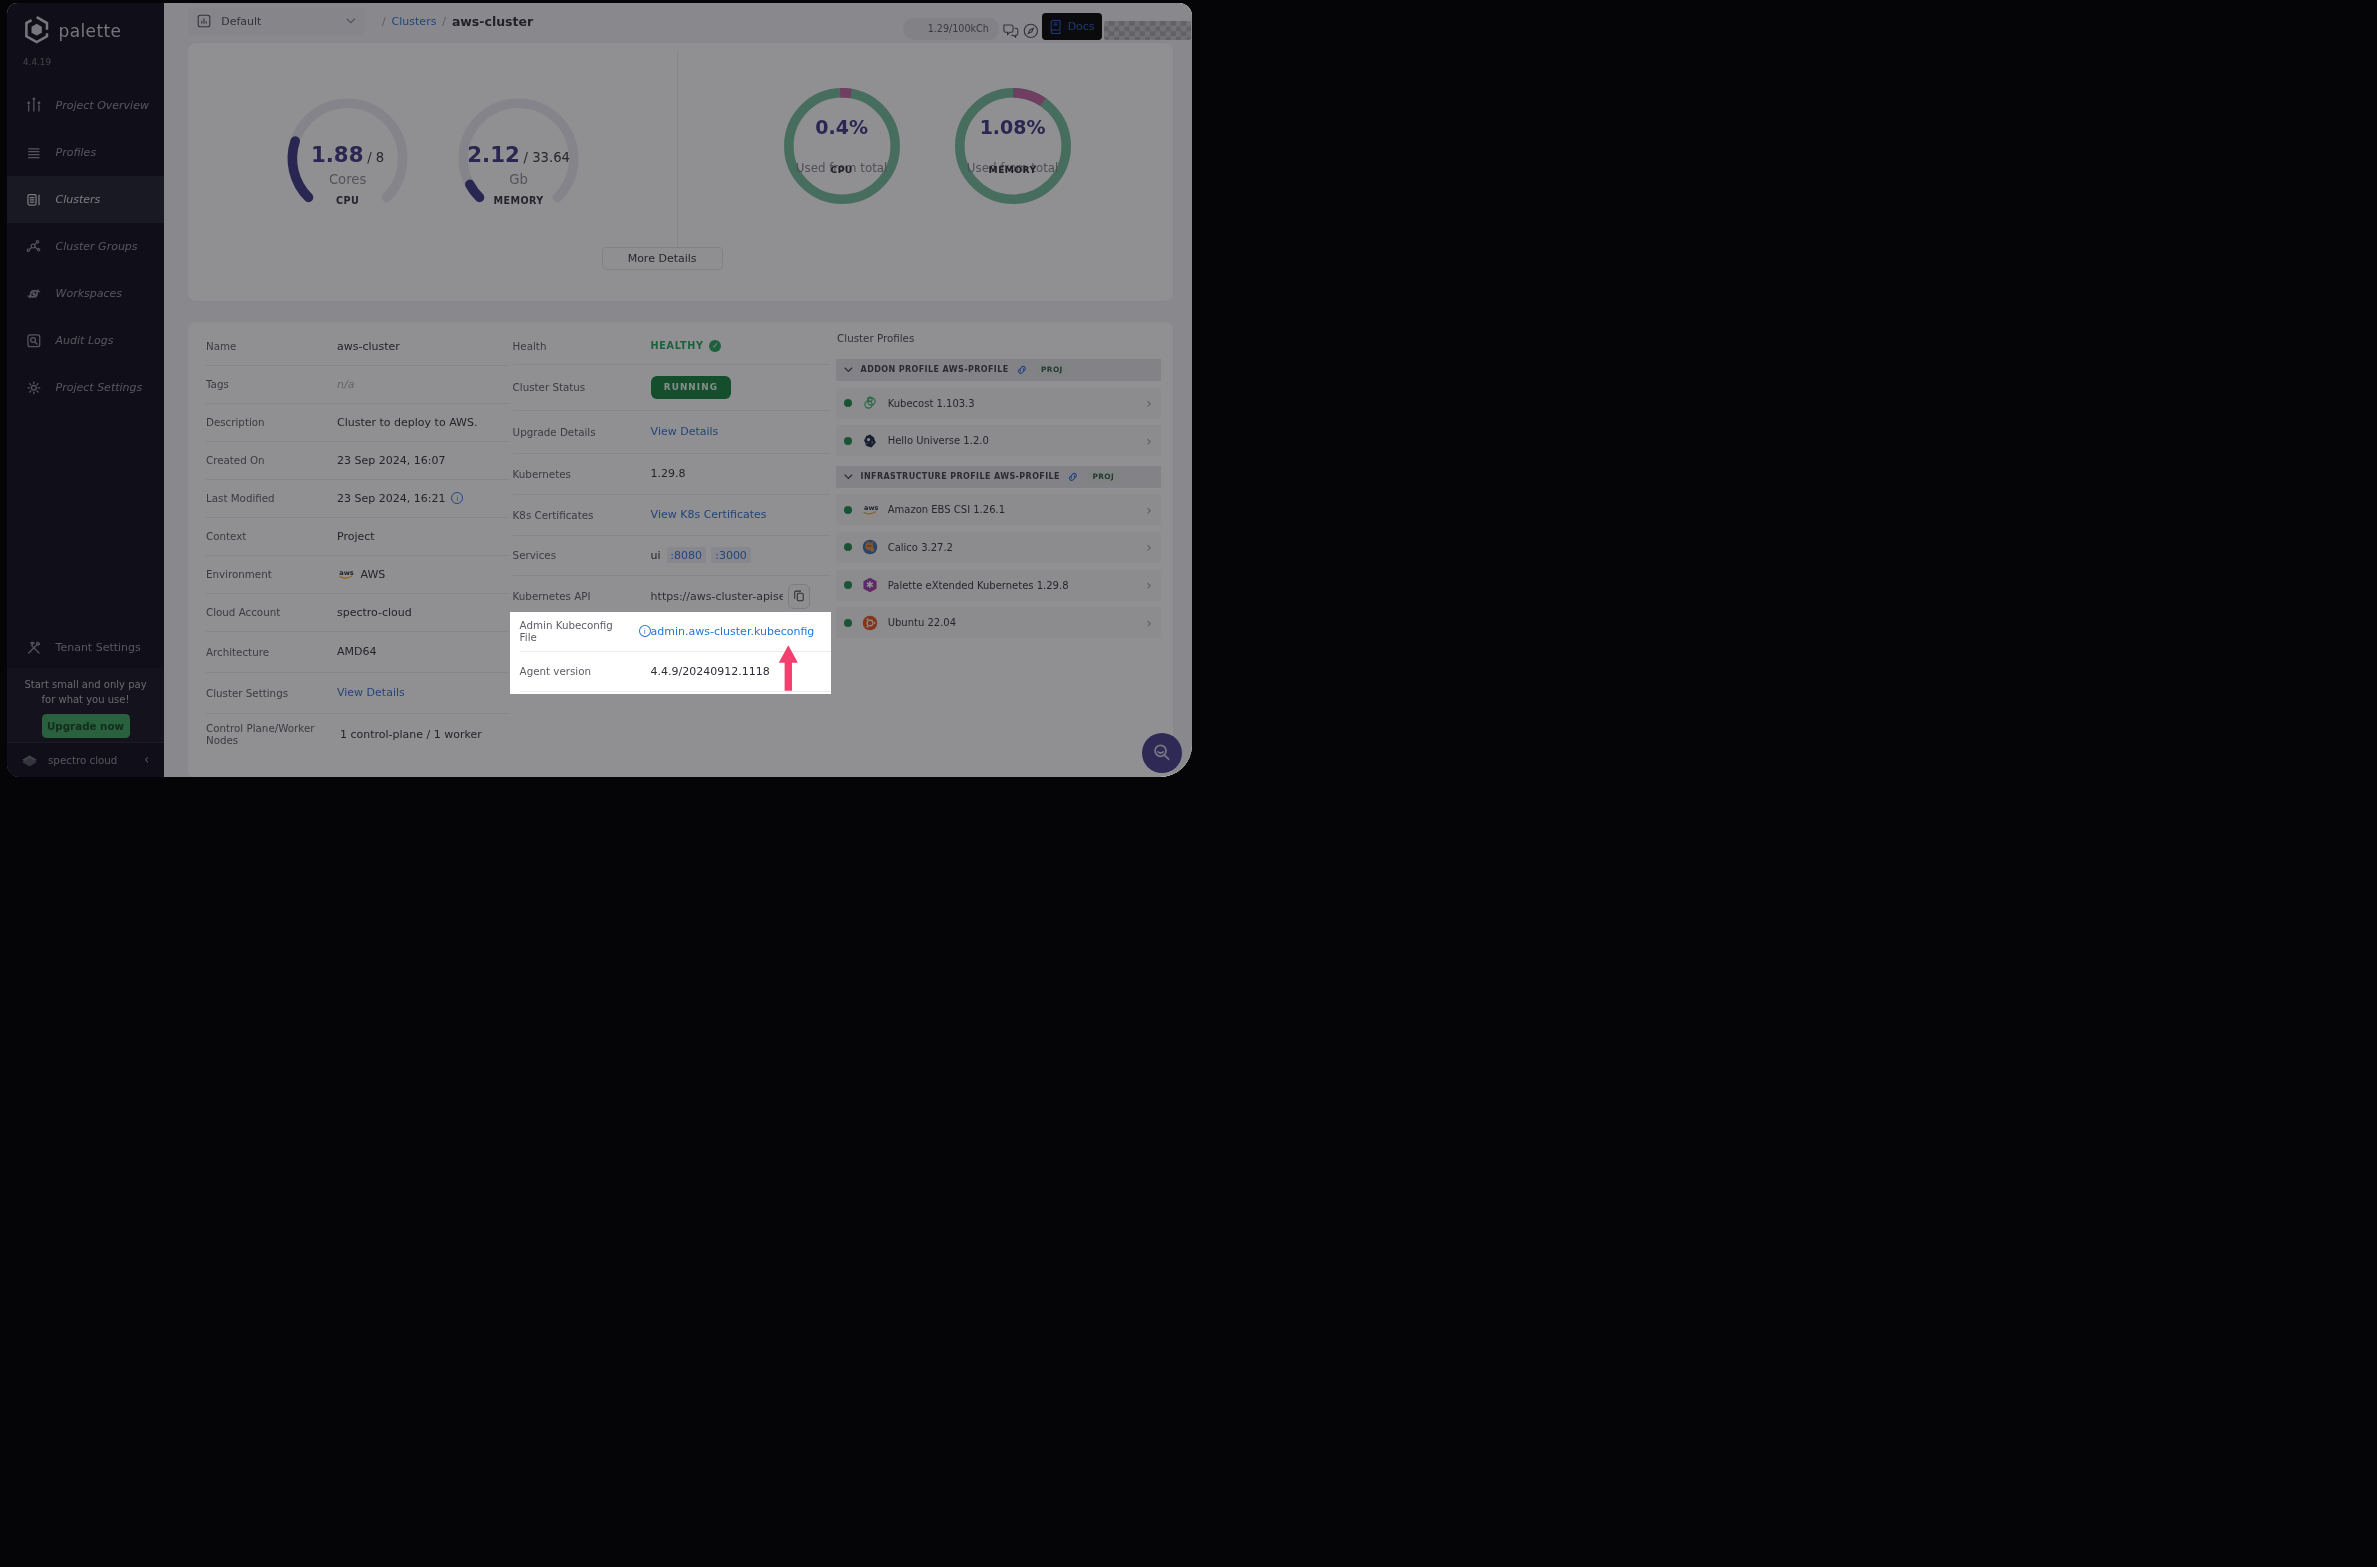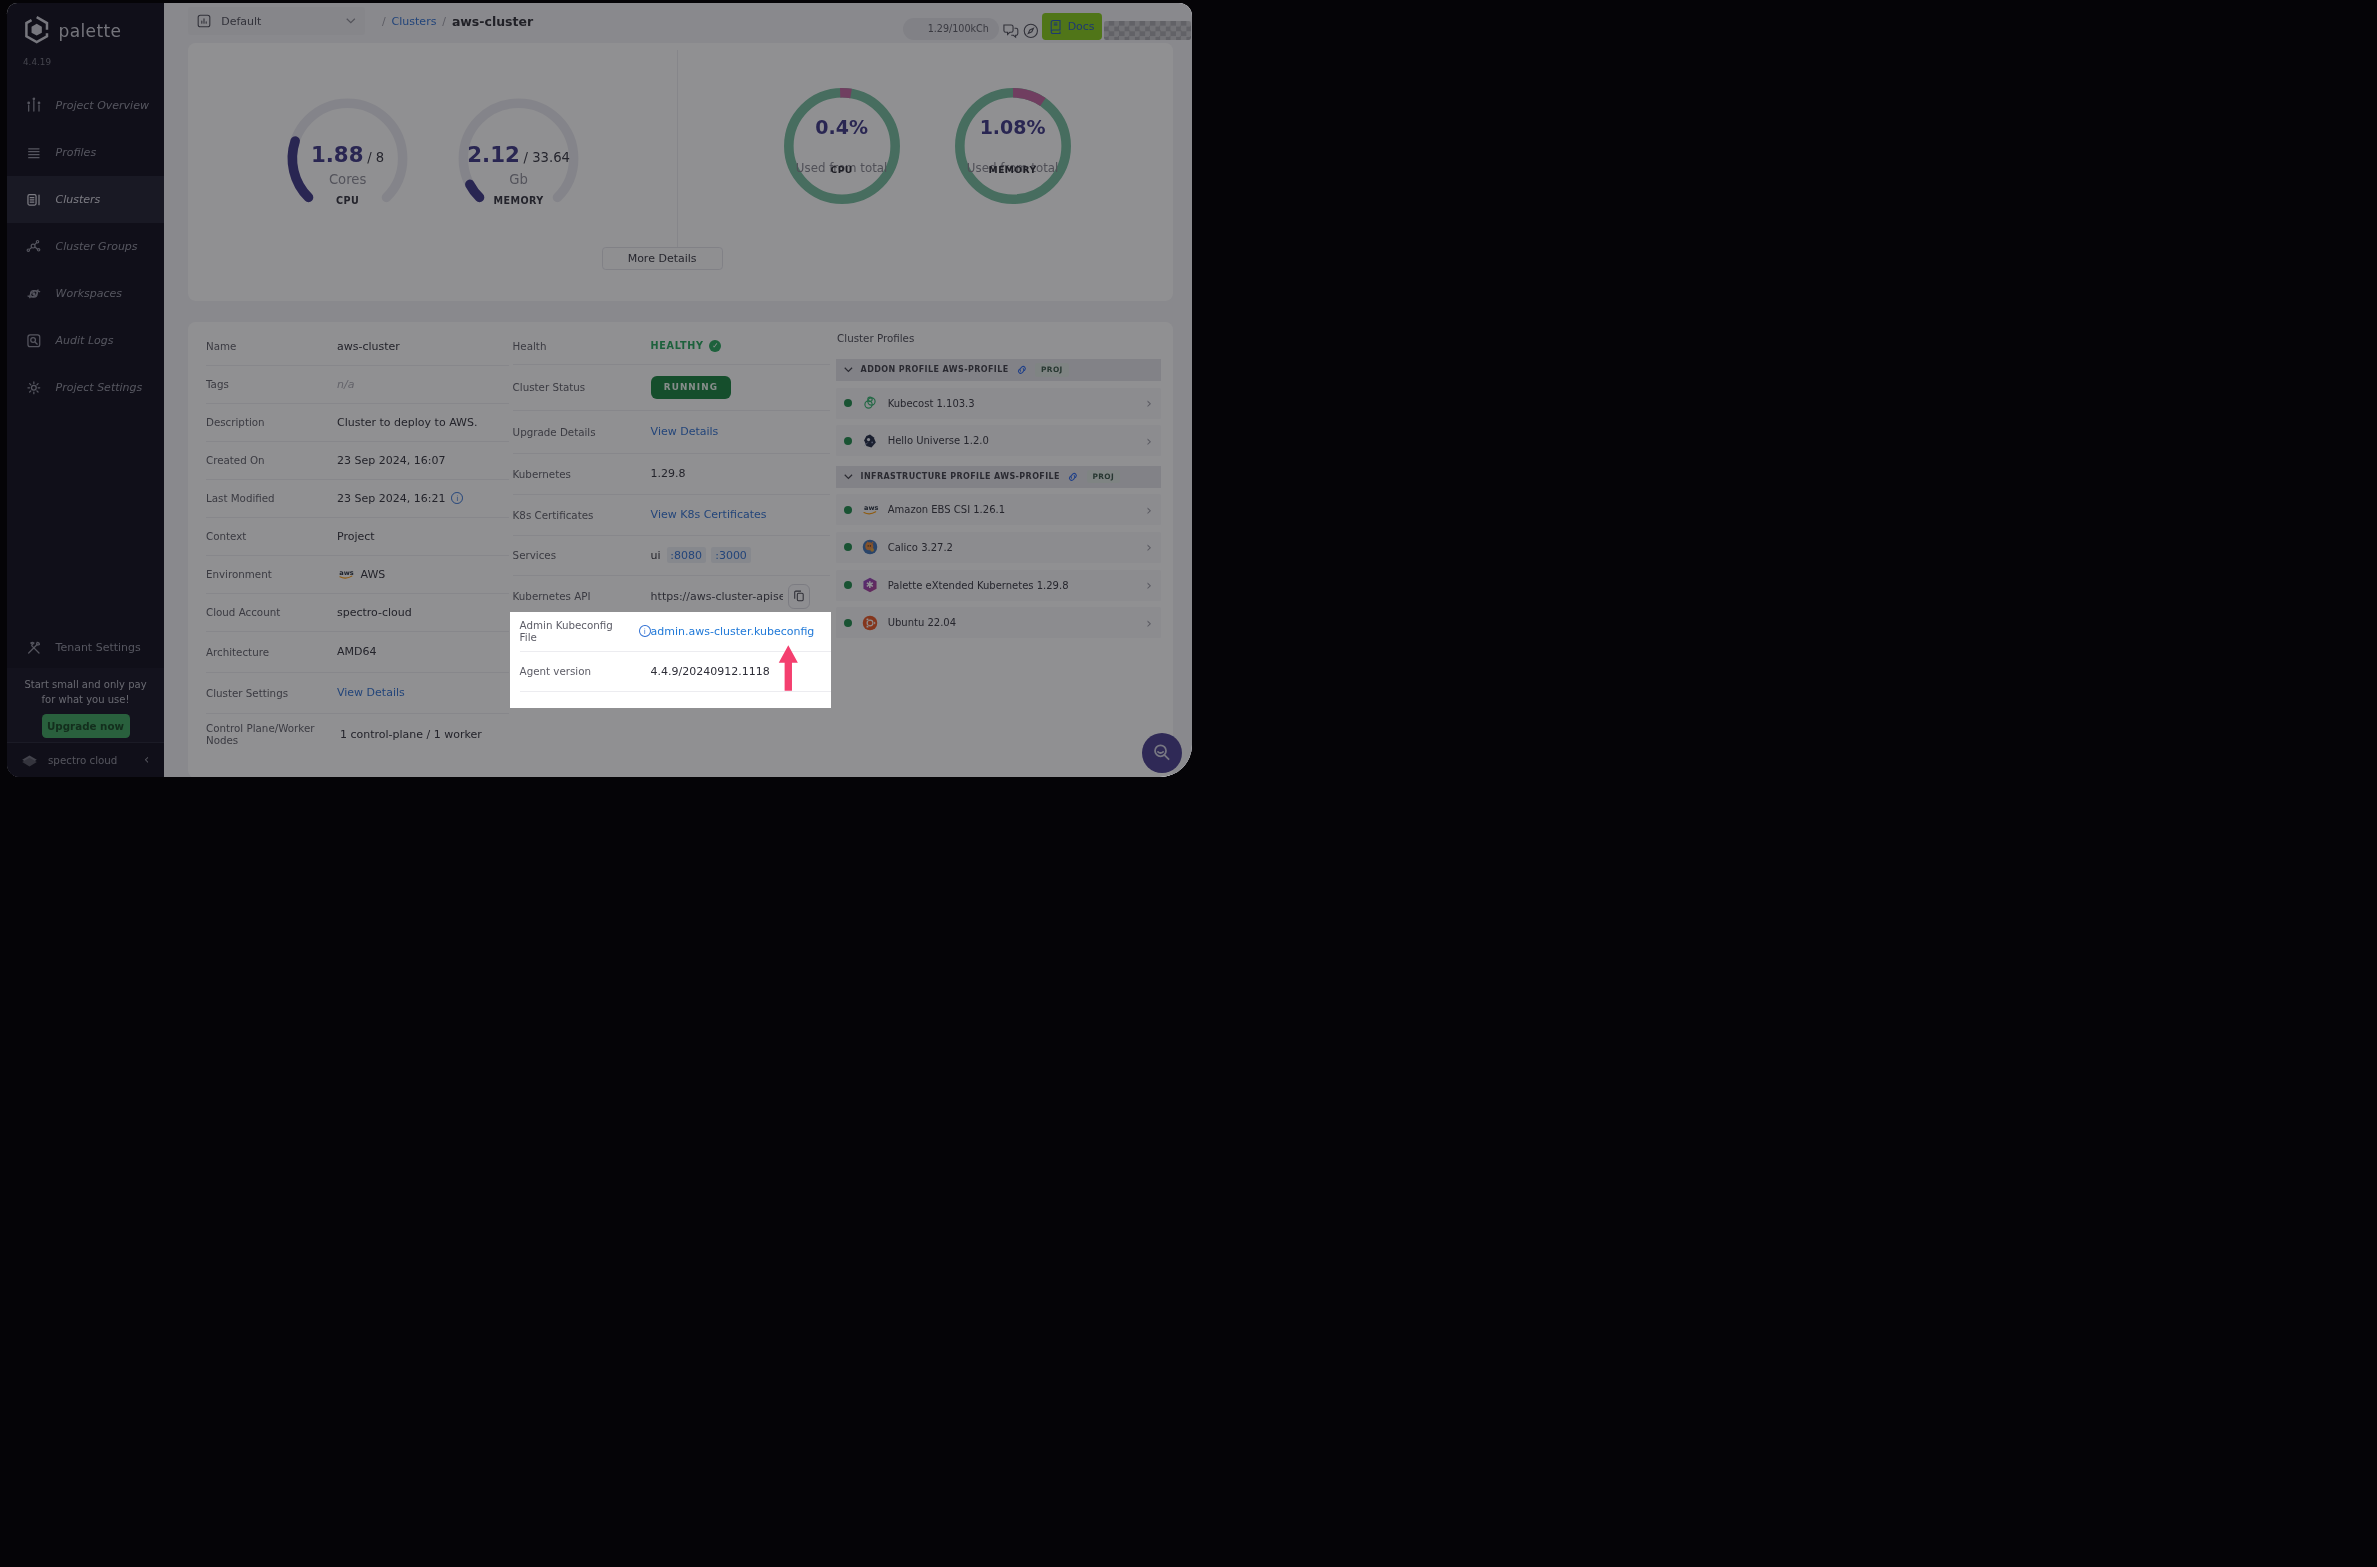--- a/index.html
+++ b/index.html
@@ -37,21 +37,21 @@
   .selector { position:absolute; left:23.6px; top:4.4px; width:177px; height:28px; background:#ececf0;
     border-radius:2.9px; display:flex; align-items:center; gap:8.8px; padding:0 8.8px; cursor:pointer; }
   .selector-label { font-size:11px; color:#4a4a55; flex:1; }
   .crumbs { position:absolute; left:218px; top:0; height:37px; display:flex; align-items:center; gap:5.9px; font-size:11px; }
   .crumb-sep { color:#9a9aa4; }
   .crumb-link { color:#2e6fd0; cursor:pointer; }
   .crumb-cur { color:#2b2b33; font-size:12.5px; font-weight:bold; }
   .top-right { position:absolute; right:1px; top:0; height:37px; display:flex; align-items:flex-end; gap:2px; }
   .usage-pill { height:22px; min-width:96px; background:#e2e2e8; border-radius:11px; display:flex;
     align-items:center; justify-content:flex-end; padding:0 10.3px; font-size:9.6px; color:#5a5a64; }
-  .docs-btn { height:26.5px; display:flex; align-items:center; gap:5.2px; background:#84cc16;
+  .docs-btn { height:26.5px; display:flex; align-items:center; gap:5.2px; background:#000000;
     border-radius:3.7px; padding:0 7.4px; color:#2558c0; font-size:11px; cursor:pointer; }
   .redacted { width:87px; height:19px; border-radius:2.2px;
     background:repeating-conic-gradient(#a8a8ad 0% 25%, #c6c6ca 0% 50%); background-size:10.3px 10.3px; }
 
   #tabsrow { position:absolute; top:37px; left:23.6px; height:38px; display:flex; gap:25px; }
   .tab { position:relative; display:flex; align-items:center; font-size:11px; color:#6b6b76; cursor:pointer; }
   .tab.active { color:#1d5fae; font-weight:bold; }
   .tab.active::after { content:""; position:absolute; left:0; right:0; bottom:0; height:2.2px; background:#1565c0; }
   .settings-btn { position:absolute; top:43px; right:25px; width:77px; height:24px; background:#f2f2f5;
     border:0.7px solid #c9c9d2; border-radius:5.9px; display:flex; align-items:center; justify-content:center;
@@ -110,21 +110,21 @@
   .proj-badge { background:#dfe9e2; color:#365546; font-size:7.4px; font-weight:bold; border-radius:2.9px; padding:2.2px 5.9px; }
   .p-item { height:31px; background:#f7f7fa; display:flex; align-items:center; gap:8.8px; padding:0 8.8px;
     margin-top:6.6px; border-radius:1.5px; cursor:pointer; }
   .p-dot { width:8px; height:8px; border-radius:50%; background:#1b8a4a; flex:0 0 8px; }
   .p-logo { flex:0 0 17.7px; height:17.7px; display:flex; align-items:center; justify-content:center; }
   .p-name { flex:1; font-size:10px; color:#33333d; }
   .p-chev { color:#9a9aa4; font-size:14px; }
 
   
   #overlay { position:absolute; left:0; top:0; right:0; bottom:0; background:rgba(22,22,28,0.48); z-index:40; pointer-events:none; }
-  #spotlight { position:absolute; left:503px; top:609px; width:321px; height:96px; background:#ffffff;
+  #spotlight { position:absolute; left:503px; top:609px; width:321px; height:82px; background:#ffffff;
     z-index:50; padding:0 0 0 9.6px; }
   .sp-row { height:40px; display:flex; align-items:center; border-bottom:0.7px solid #ececf0; }
   .sp-label { flex:0 0 131px; font-size:10.3px; color:#5c5c66; display:flex; align-items:center; gap:5.9px; }
   .sp-link { font-size:11px; color:#2079d8; cursor:pointer; }
   .sp-val { font-size:11px; color:#2e2e38; }
   #arrow { position:absolute; left:771px; top:642px; z-index:60; }
 
   .search-fab { position:absolute; right:10.3px; bottom:4.4px; width:40px; height:40px; border-radius:50%;
     background:#453a8c; border:none; display:flex; align-items:center; justify-content:center; cursor:pointer; }
 </style>

